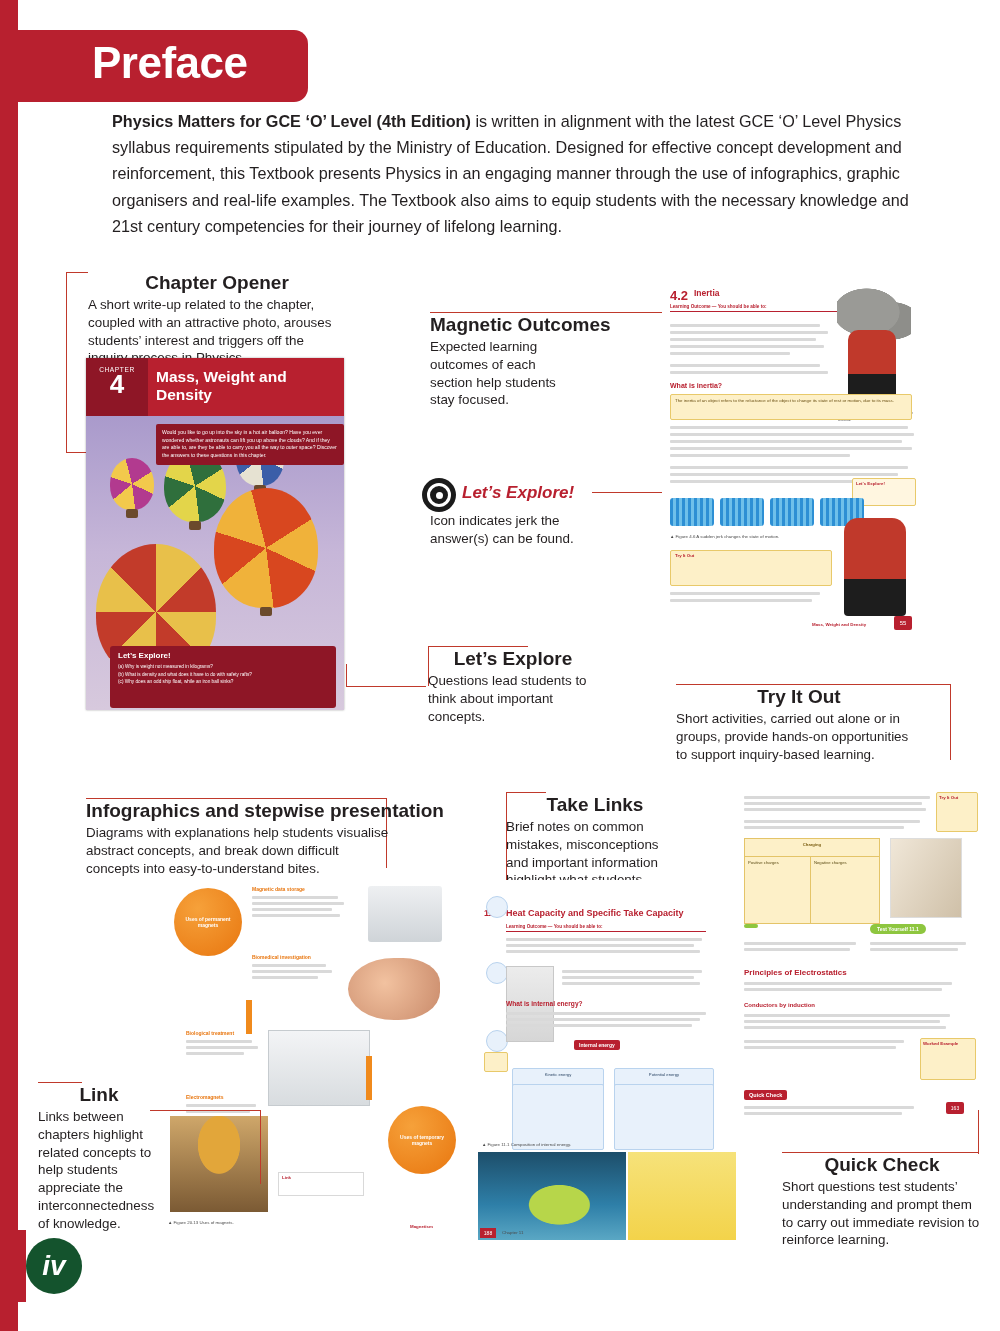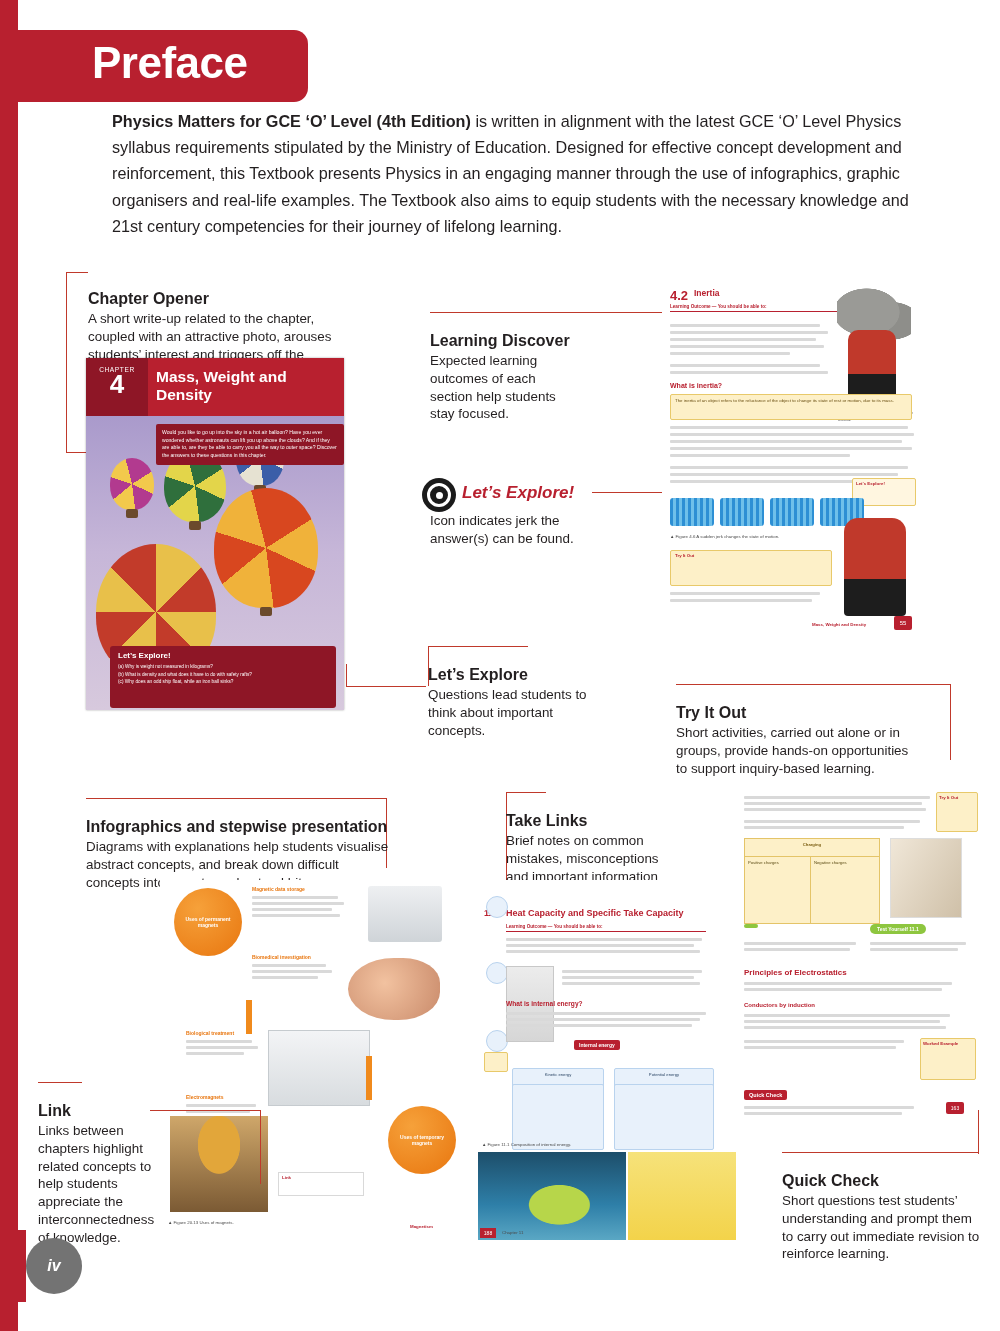--- a/index.html
+++ b/index.html
@@ -55,25 +55,26 @@
     font-size: 16.2px;
     line-height: 1.62;
     color: #231f20;
     text-align: left;
   }
   .intro b { font-weight: bold; }
 
   
   .callout { position: absolute; }
   .callout .c-title {
-    font-size: 16px;
+    font-size: 19px;
     font-weight: bold;
     color: #231f20;
-    margin: 18px 0 2px 0;
+    margin: 0 0 2px 0;
     white-space: nowrap;
+    text-align: center;
   }
   .callout .c-body {
     font-size: 13.4px;
     line-height: 1.33;
     color: #231f20;
   }
   .rule-h {
     position: absolute;
     background: #c0392b;
     height: 1.4px;
@@ -240,22 +241,22 @@
     border-radius:8px; padding:2px 7px;
   }
   .red-sq {
     position:absolute; background:#b8202f; color:#fff; font-size:5.5px; font-weight:bold;
     padding:2px 5px; border-radius:2px;
   }
 
   
   .folio {
     position: absolute; left: 26px; top: 1238px; width: 56px; height: 56px;
-    background: #737373; border-radius: 50%;
-    color: #fff; font-size: 16px; font-weight: bold; font-style: italic;
+    background: #14532d; border-radius: 50%;
+    color: #fff; font-size: 28px; font-weight: bold; font-style: italic;
     display: flex; align-items: center; justify-content: center;
   }
 </style>
 </head>
 <body>
 
 <div class="page">
 
   <div class="left-bar-white"></div>
 
@@ -295,21 +296,21 @@
       <div class="t">Let’s Explore!</div>
       <div class="q">(a)  Why is weight not measured in kilograms?</div>
       <div class="q">(b)  What is density and what does it have to do with safety rafts?</div>
       <div class="q">(c)  Why does an odd ship float, while an iron ball sinks?</div>
     </div>
   </div>
 
   <div class="rule-h" style="left:430px; top:312px; width:146px;"></div>
   <div class="rule-h" style="left:576px; top:312px; width:86px;"></div>
   <div class="callout" style="left:430px; top:314px; width:150px;">
-    <div class="c-title">Learning Discover</div>
+    <div class="c-title">Magnetic Outcomes</div>
     <div class="c-body">Expected learning outcomes of each section help students stay focused.</div>
   </div>
 
   <div class="explore-icon">
     <div class="ring">
       <div class="dot"></div>
     </div>
   </div>
   <div class="explore-label">Let’s Explore!</div>
   <div class="rule-h" style="left:592px; top:492px; width:118px;"></div>

